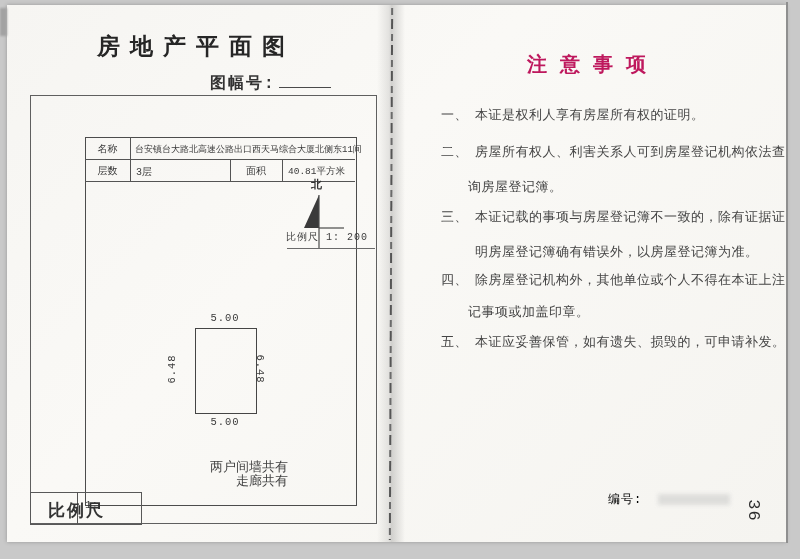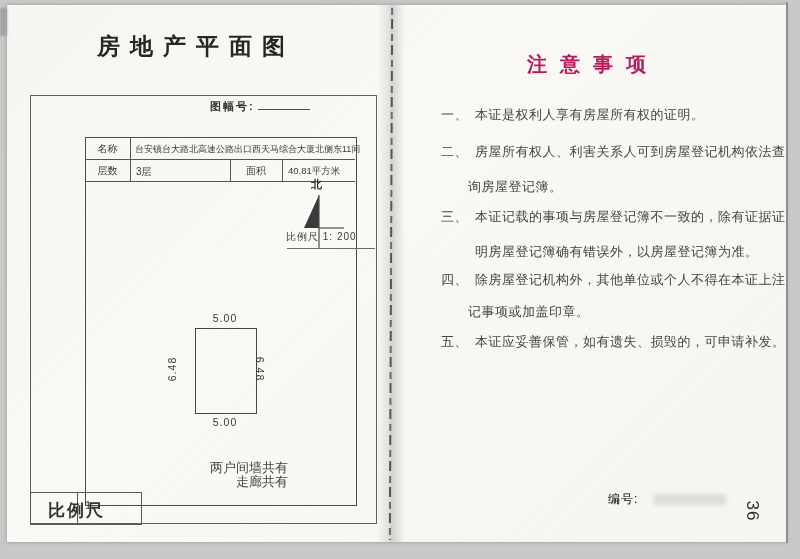--- a/index.html
+++ b/index.html
@@ -1,32 +1,32 @@
 <!DOCTYPE html>
 <html><head>
 <meta charset="utf-8">
 <style>
   html,body{margin:0;padding:0;}
   body{font-family:"Liberation Sans", sans-serif;}
-  .scan{position:relative;width:800px;height:559px;background:#c9c9c9;overflow:hidden;}
+  .scan{position:relative;width:800px;height:559px;background:#c9c9c9;overflow:hidden;font-family:Liberation Mono, monospace;}
   .abs{position:absolute;}
   .paper{left:7px;top:5px;width:779px;height:537px;
     background:linear-gradient(135deg,#f6f5f2 0%,#faf9f6 40%,#f5f4f0 100%);
     box-shadow:0 0 4px rgba(0,0,0,.25);}
   .edge-line{left:786px;top:2px;width:2px;height:541px;background:#8f8f8f;}
   .corner-mark{left:0;top:8px;width:7px;height:28px;background:#a2a2a2;filter:blur(1px);}
   .fold-shadow{left:377px;top:5px;width:28px;height:537px;
     background:linear-gradient(90deg,rgba(0,0,0,0) 0%,rgba(90,90,90,.14) 42%,rgba(70,70,70,.22) 52%,rgba(0,0,0,0) 100%);}
   .fold-line{left:390px;top:8px;width:2px;height:532px;
     background:repeating-linear-gradient(to bottom,#6b6b6b 0 7px,transparent 7px 11px,#555 11px 21px,transparent 21px 26px);
     transform:rotate(.25deg);}
   .hline{background:#545454;height:1.2px;}
   .vline{background:#545454;width:1.2px;}
   .plan-title{left:97px;top:31px;font-size:23px;font-weight:bold;letter-spacing:10px;color:#262626;white-space:nowrap;}
-  .sheet-no{left:210px;top:73px;font-size:11px;font-weight:bold;letter-spacing:2px;color:#333;margin-top:26px;}
+  .sheet-no{left:210px;top:73px;font-size:16px;font-weight:bold;letter-spacing:2px;color:#333;}
   .blank-line{display:inline-block;width:52px;height:10px;border-bottom:1.2px solid #4a4a4a;margin-left:3px;}
   .outer-frame{left:30px;top:95px;width:345px;height:427px;border:1.5px solid #5f5f5f;}
   .inner-frame{left:85px;top:137px;width:270px;height:367px;border:1.3px solid #4c4c4c;}
   .cell{font-size:10px;color:#3a3a3a;white-space:nowrap;}
   .cell-c{text-align:center;}
   .north-label{left:311px;top:177px;font-size:11px;font-weight:bold;color:#333;}
   .scale-note{left:286px;top:230px;font-size:10px;letter-spacing:1px;color:#3d3d3d;white-space:nowrap;}
   .bldg{left:195px;top:328px;width:60px;height:84px;border:1.3px solid #454545;}
   .dim{font-size:10.5px;letter-spacing:1px;color:#3a3a3a;white-space:nowrap;}
   .plan-note{left:158px;top:461px;width:130px;text-align:right;font-size:13px;line-height:13.5px;color:#424242;}

